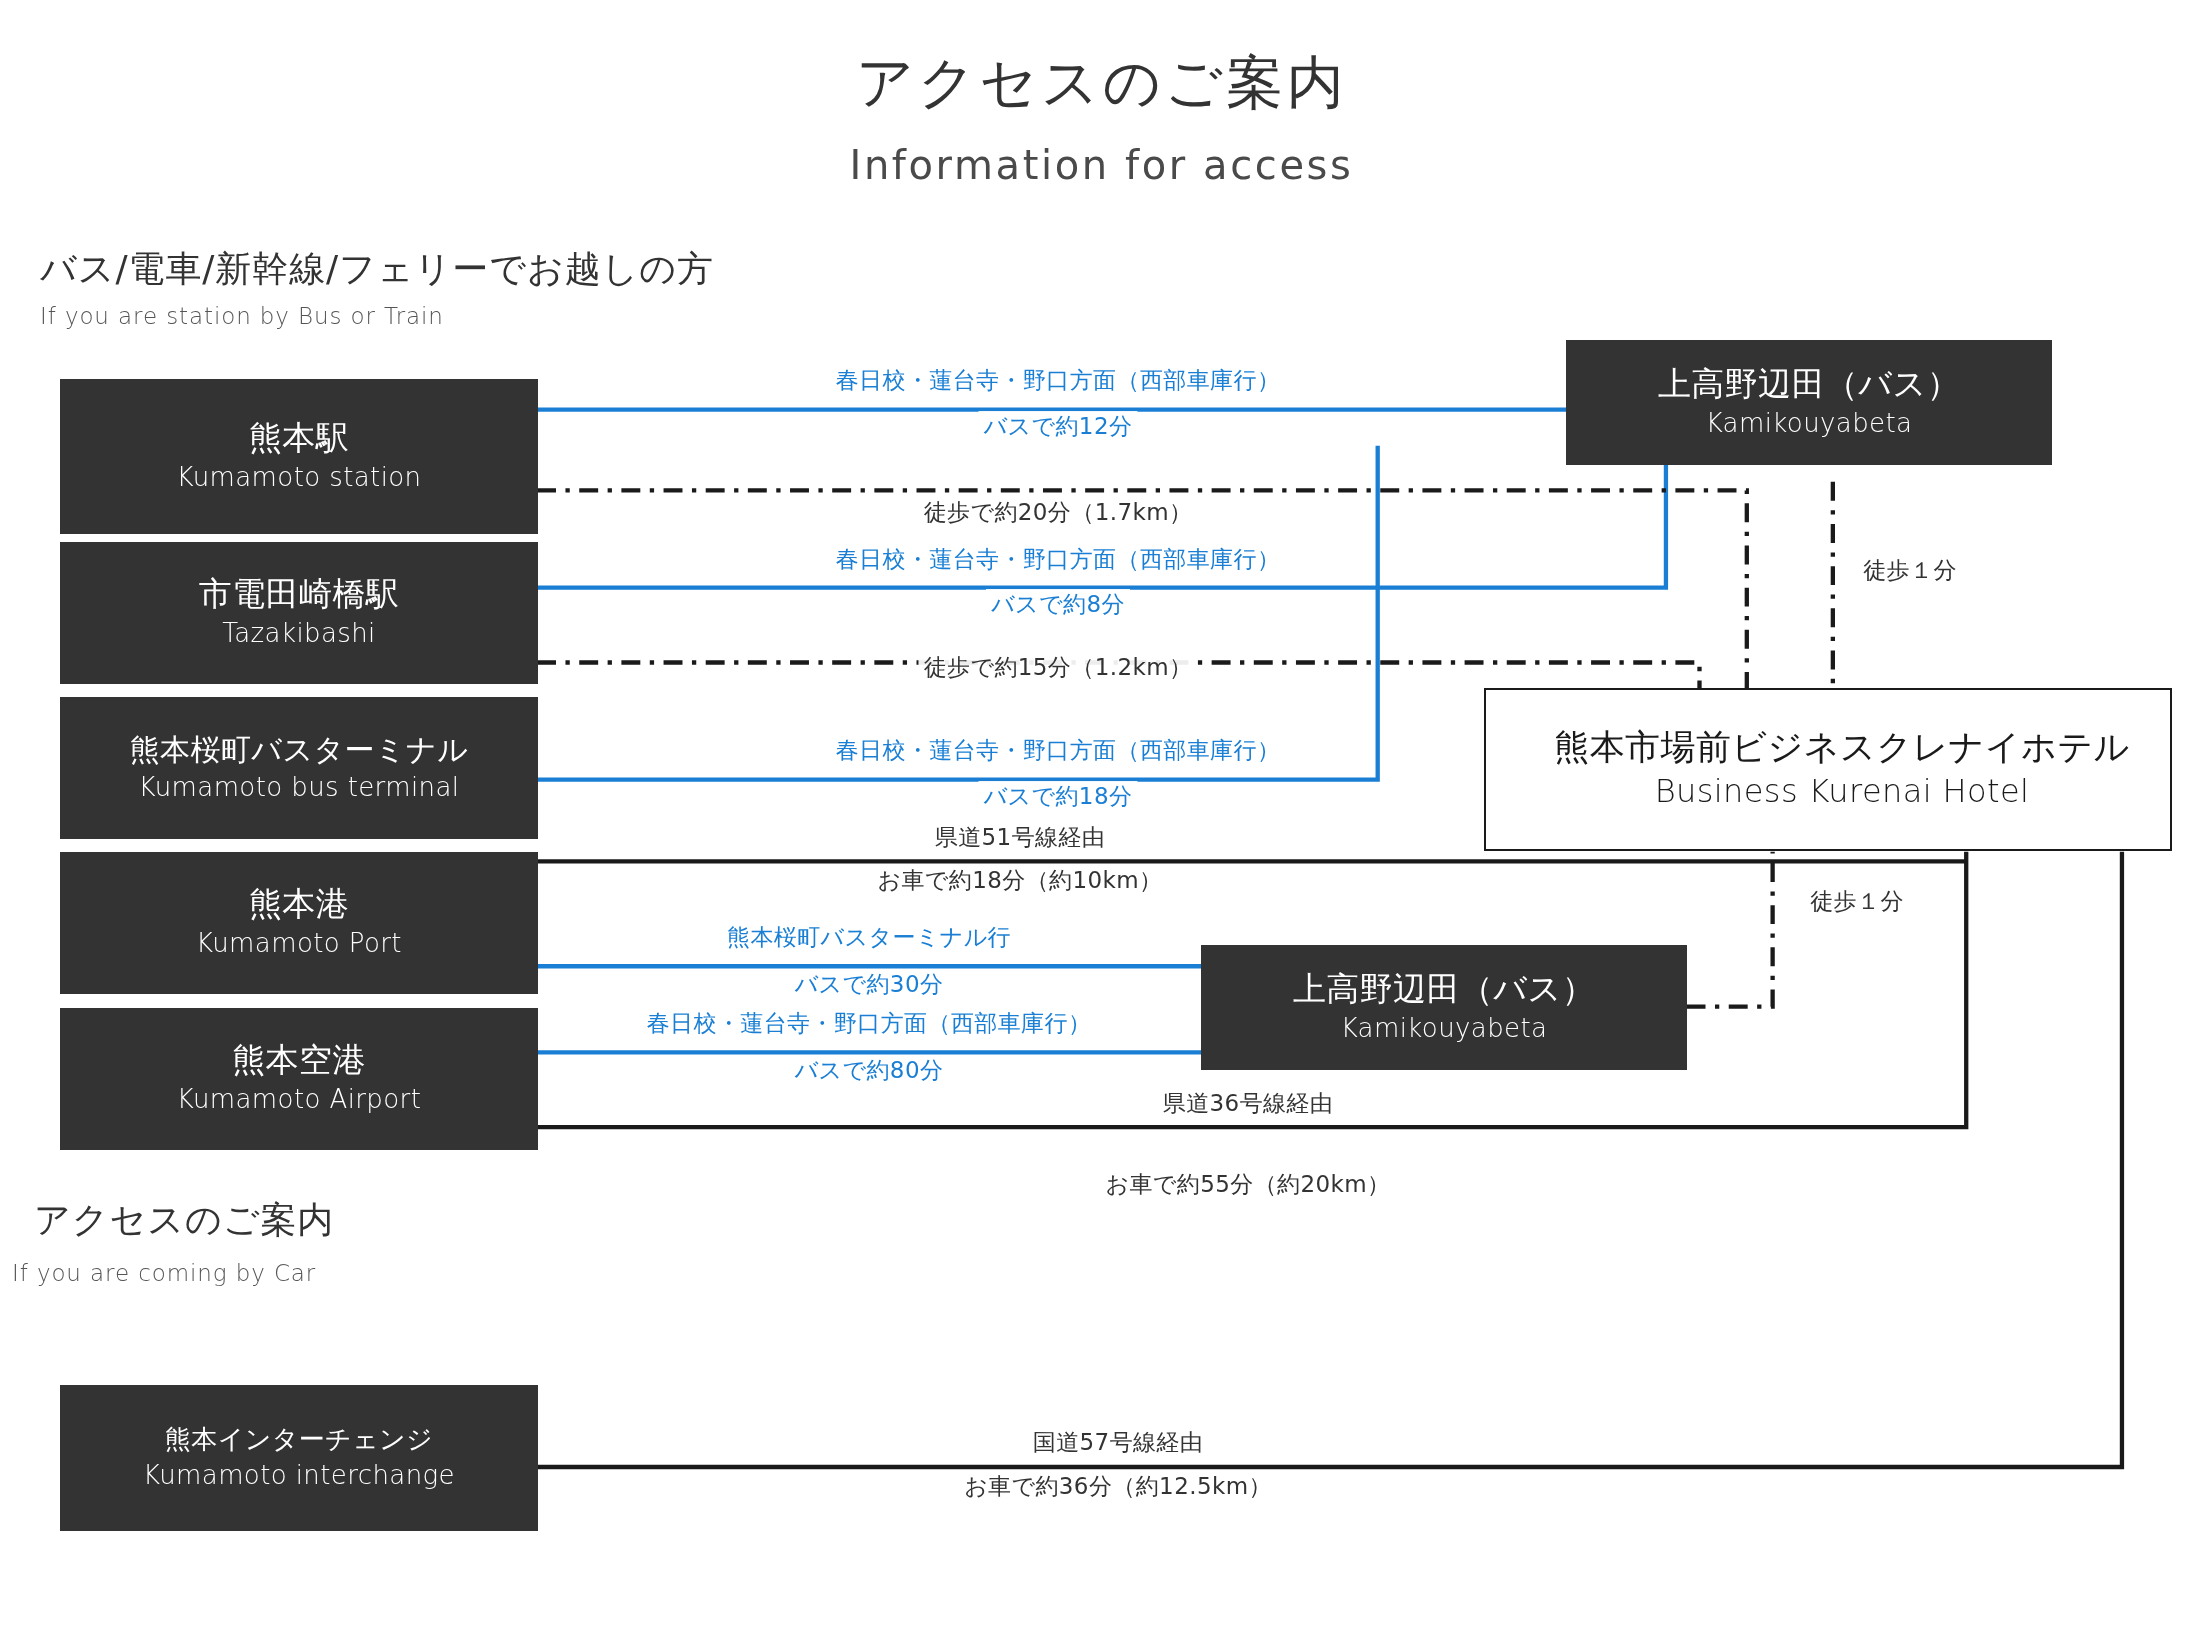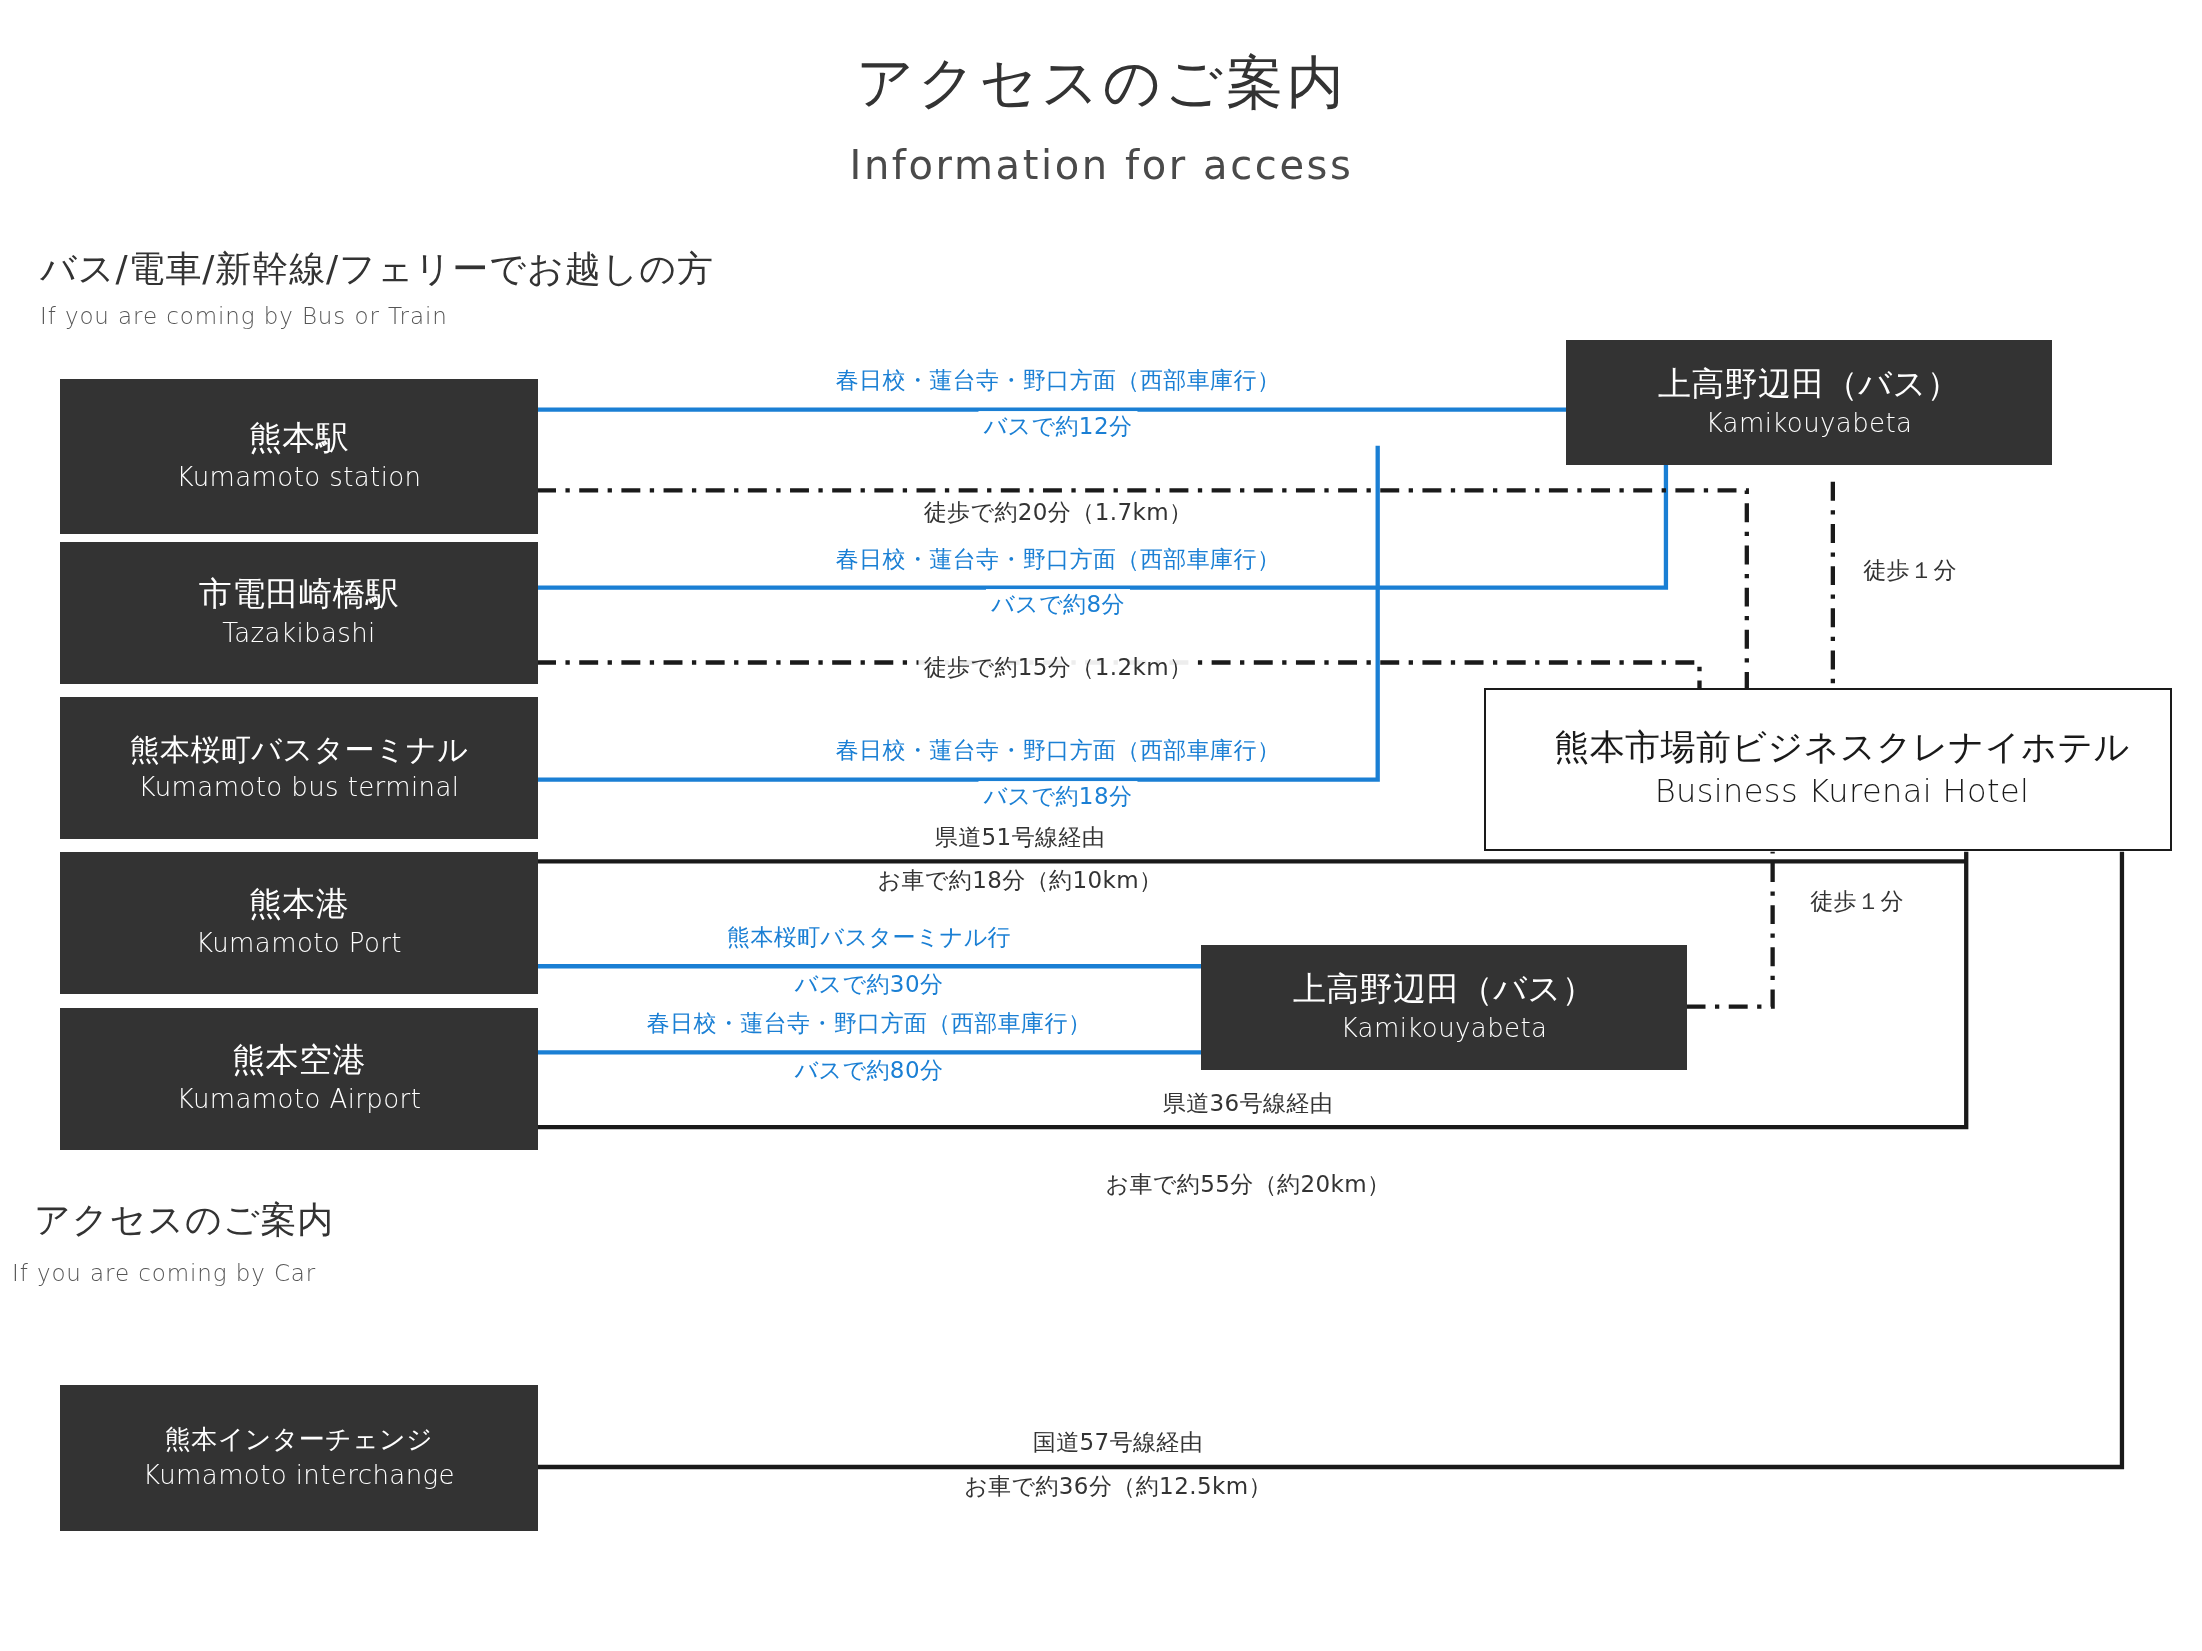--- a/index.html
+++ b/index.html
@@ -114,21 +114,21 @@
 </style>
 </head>
 <body>
 
 <div id="page">
 
   <div class="title-jp">アクセスのご案内</div>
   <div class="title-en">Information for access</div>
 
   <div class="sec-jp" style="left:40px; top:245px;">バス/電車/新幹線/フェリーでお越しの方</div>
-  <div class="sec-en" style="left:40px; top:303px;">If you are coming by Bus or Train</div>
+  <div class="sec-en" style="left:40px; top:303px;">If you are station by Bus or Train</div>
 
   <div class="sec-jp" style="left:34px; top:1196px;">アクセスのご案内</div>
   <div class="sec-en" style="left:12px; top:1260px;">If you are coming by Car</div>
 
   <svg class="wires" viewBox="0 0 2560 1920">
 
     <path d="M 624,476 L 1820,476" fill="none" stroke="#1a7fd4" stroke-width="5"></path>
 
     <path d="M 624,683 L 1936,683 L 1936,518 L 1820,518" fill="none" stroke="#1a7fd4" stroke-width="5"></path>
 

